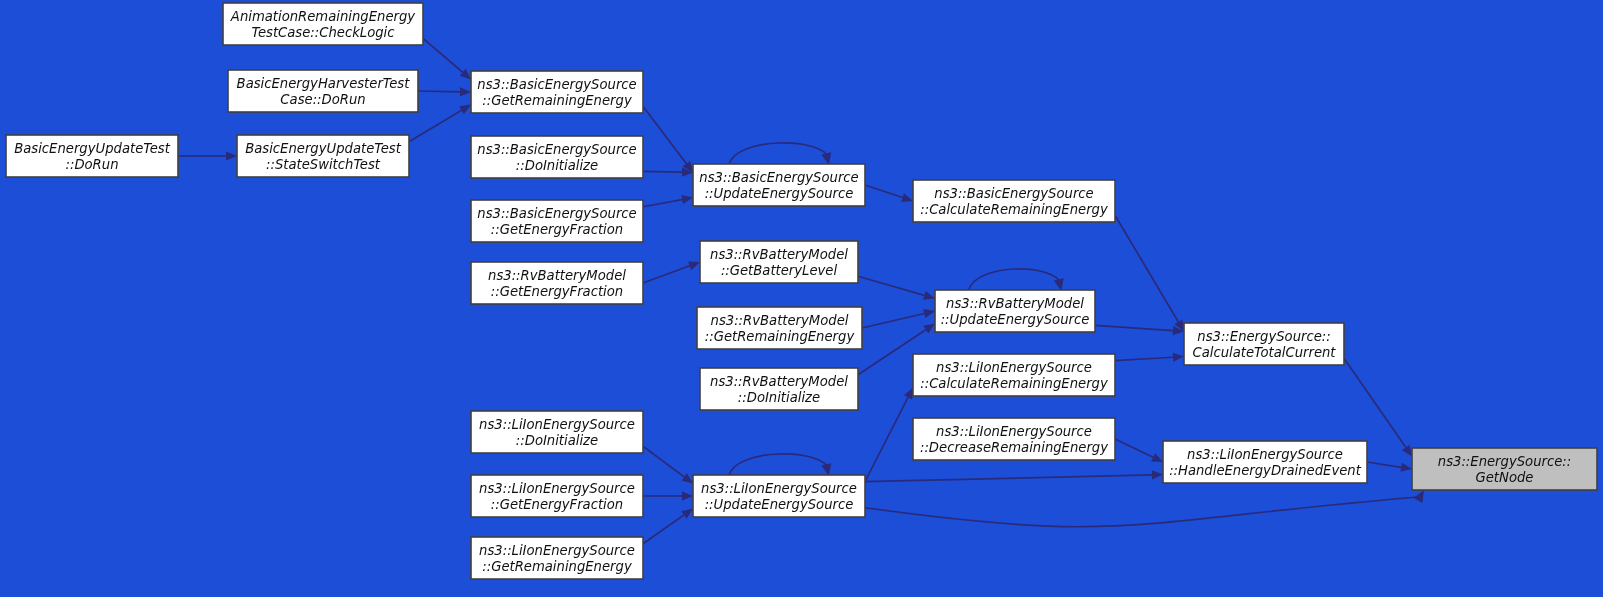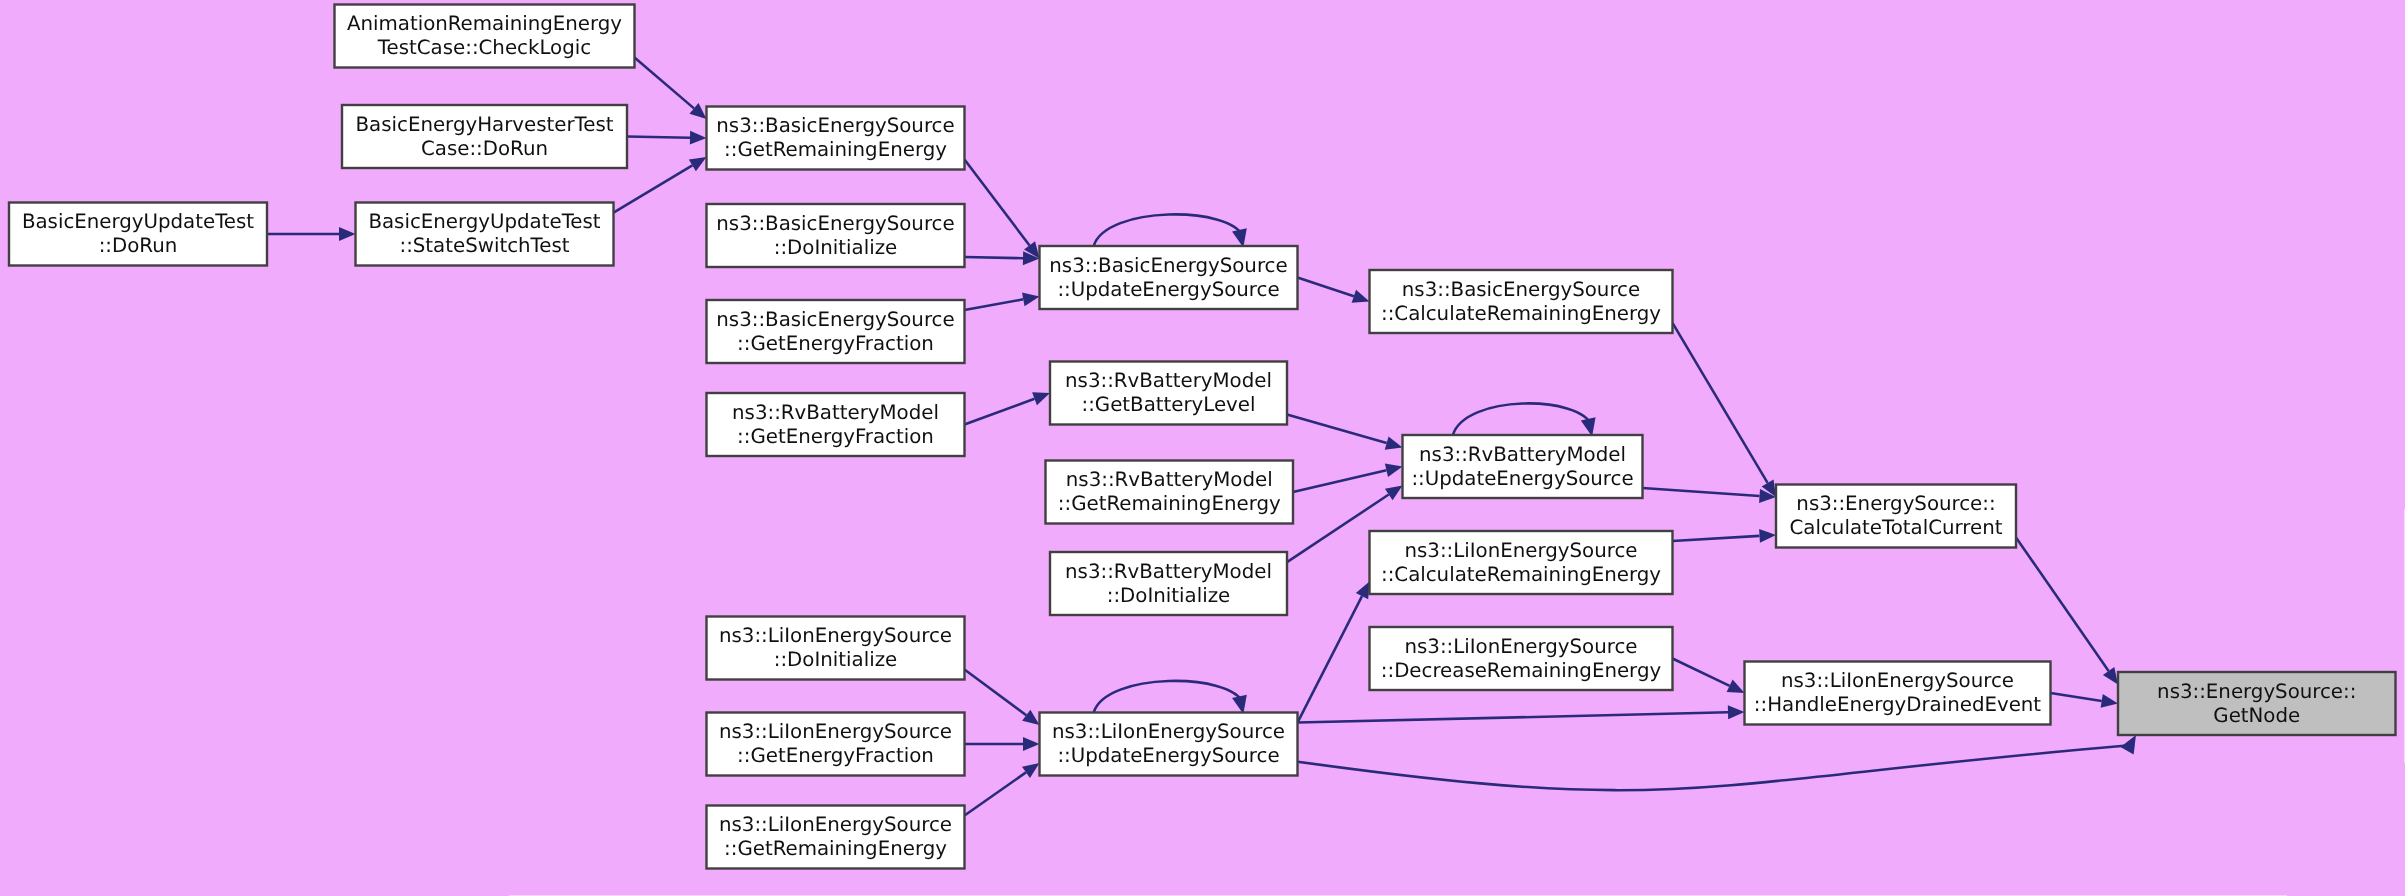--- a/index.html
+++ b/index.html
@@ -4,23 +4,24 @@
 <style>
   html, body {
     margin: 0;
     padding: 0;
     background: #ffffff;
   }
   #canvas-wrap {
     position: relative;
     width: 1603px;
     height: 597px;
-    background: #f0abfc;
+    background: #1d4ed8;
     overflow: hidden;
     font-family: "DejaVu Sans", sans-serif;
+    font-style: italic;
   }
   svg#graph {
     display: block;
     width: 1603px;
     height: 597px;
   }
   .nodebox rect {
     fill: #ffffff;
     stroke: #404040;
     stroke-width: 1.6;

